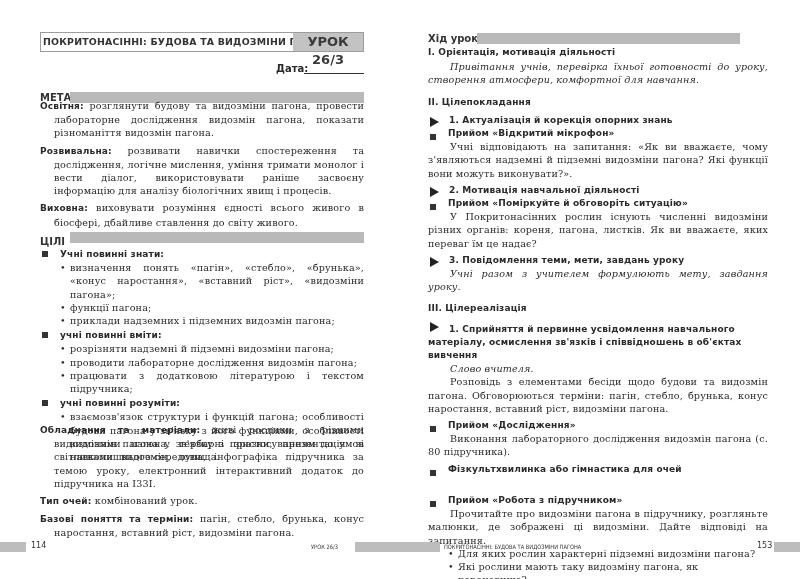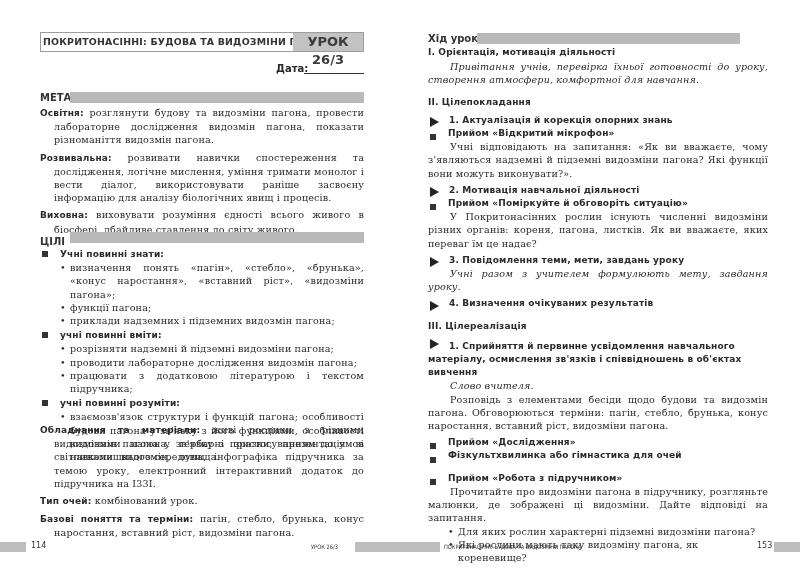--- a/index.html
+++ b/index.html
@@ -52,21 +52,21 @@
   <div class="topbar">
     <span class="title">ПОКРИТОНАСІННІ: БУДОВА ТА ВИДОЗМІНИ ПАГОНА</span>
     <span class="lesson">УРОК 26/3</span>
   </div>
   <span class="date">Дата:</span>
   <div class="date-line"></div>
 
   <span class="section-head" style="top:92px;">МЕТА</span>
   <div class="section-bar" style="left:70px; top:92px; width:294px;"></div>
 
-  <div class="block txt ser" style="top:106px;">
+  <div class="block txt ser" style="top:99px;">
     <p class="para hang"><span class="b">Освітня:</span> <span>розглянути будову та видозміни пагона, провести лабораторне дослідження видозмін пагона, показати різноманіття видозмін пагона.</span></p>
     <p class="para hang"><span class="b">Розвивальна:</span> <span>розвивати навички спостереження та дослідження, логічне мислення, уміння тримати монолог і вести діалог, використовувати раніше засвоєну інформацію для аналізу біологічних явищ і процесів.</span></p>
     <p class="para hang"><span class="b">Виховна:</span> <span>виховувати розуміння єдності всього живого в біосфері, дбайливе ставлення до світу живого.</span></p>
   </div>
 
   <span class="section-head" style="top:236px;">ЦІЛІ</span>
   <div class="section-bar" style="left:70px; top:232px; width:294px;"></div>
 
   <div class="block txt ser" style="top:246px;">
     <div class="list-head">
@@ -127,38 +127,35 @@
     <div class="rh">
         <span class="sq"></span>
         <span class="b">Прийом «Поміркуйте й обговоріть ситуацію»</span>
       </div>
     <p class="para ind">У Покритонасінних рослин існують численні видозміни різних органів: кореня, пагона, листків. Як ви вважаєте, яких переваг їм це надає?</p>
     <div class="rh">
         <span class="arrow"></span>
         <span class="b">3. Повідомлення теми, мети, завдань  уроку</span>
       </div>
     <p class="para ind ital">Учні разом з учителем формулюють мету, завдання уроку.</p>
-    <div class="rh">
-        <span class="arrow"></span>
-        <span class="b">4. Визначення очікуваних результатів</span>
-      </div>
 
     <div class="b" style="margin:9px 0 5px;">ІІІ. Цілереалізація</div>
     <div class="b"><span class="arrow"></span><span>1. Сприйняття й первинне усвідомлення навчального матеріалу, осмислення зв'язків і співвідношень в об'єктах вивчення</span></div>
     <p class="para ind ital" style="margin:0;">Слово вчителя.</p>
     <p class="para ind">Розповідь з елементами бесіди щодо будови та видозмін пагона. Обговорюються терміни: пагін, стебло, брунька, конус наростання, вставний ріст, видозміни пагона.</p>
     <div class="rh">
         <span class="sq"></span>
         <span class="b">Прийом «Дослідження»</span>
       </div>
+    <p class="para ind">Виконання лабораторного дослідження видозмін пагона (с. 80 підручника).</p>
     <div class="rh">
         <span class="sq"></span>
         <span class="b">Фізкультхвилинка або гімнастика для очей</span>
       </div>
-    <div class="rh" style="margin-top:9px;">
+    <div class="rh" style="margin-top:18px;">
         <span class="sq"></span>
         <span class="b">Прийом «Робота з підручником»</span>
       </div>
     <p class="para ind" style="margin:0;">Прочитайте про видозміни пагона в підручнику, розгляньте малюнки, де зображені ці видозміни. Дайте відповіді на запитання.</p>
     <div class="rbul">Для яких рослин характерні підземні видозміни пагона?</div>
     <div class="rbul">Які рослини мають таку видозміну пагона, як кореневище?</div>
 
   </div>
 
   <div class="foot-bar" style="left:0; top:542px; width:40px;"></div>

